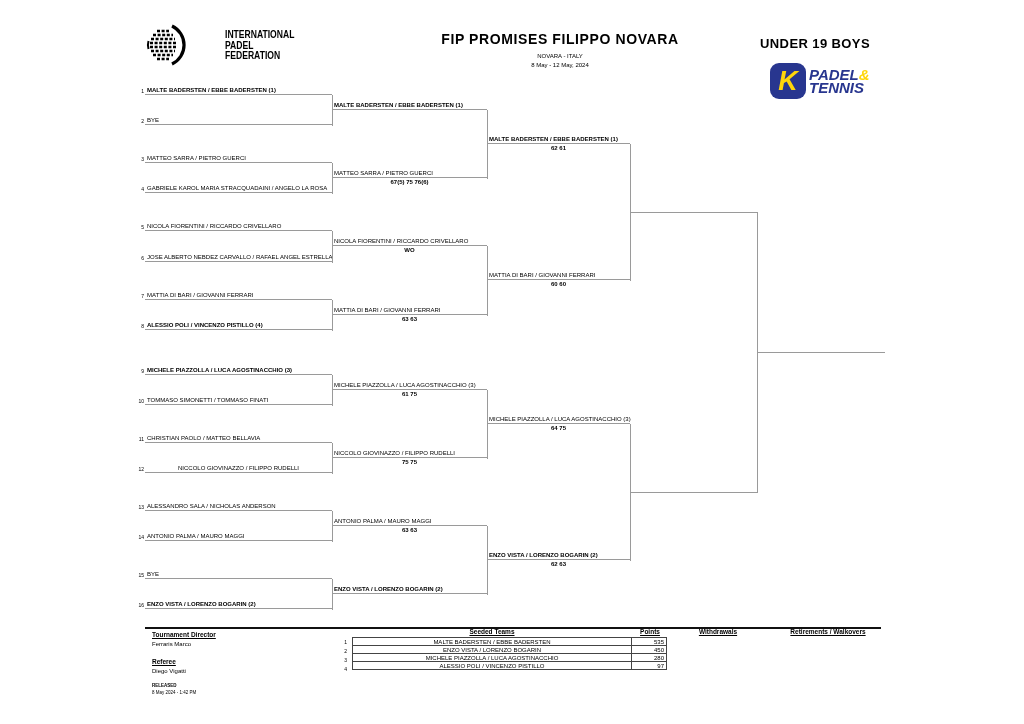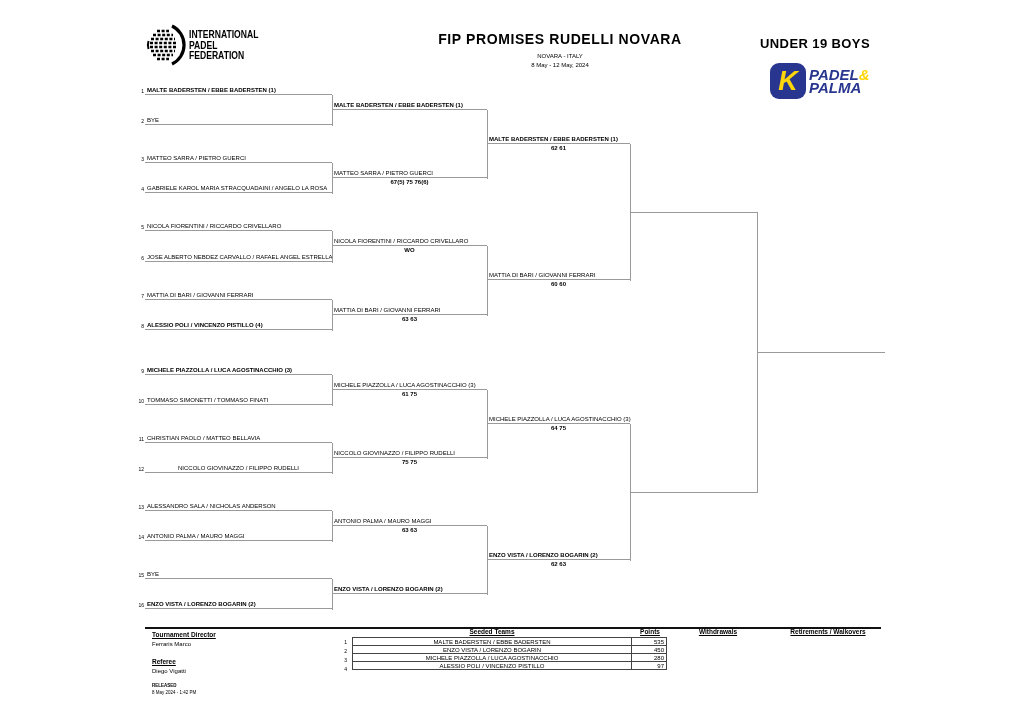--- a/index.html
+++ b/index.html
@@ -1,21 +1,21 @@
 <!DOCTYPE html>
 <html><head>
 <meta charset="utf-8">
 <style>
   * { margin:0; padding:0; box-sizing:border-box; }
   html,body { width:1024px; height:724px; background:#ffffff; overflow:hidden;
     font-family:"Liberation Sans", sans-serif; color:#000; }
   #page { position:relative; width:1024px; height:724px; background:#fff; }
 
   
-  .ipf-logo { position:absolute; left:145px; top:22px; width:110px; height:46px; display:flex; align-items:center; }
+  .ipf-logo { position:absolute; left:145px; top:22px; width:110px; height:46px; display:flex; align-items:center;gap:36px; }
   .ipf-glyph { width:44px; height:46px; flex:0 0 auto; }
   .ipf-text { font-weight:bold; font-size:11px; line-height:10.5px; transform:scaleX(0.78); transform-origin:left center; letter-spacing:0; }
   .event-title { position:absolute; left:380px; top:31px; width:360px; text-align:center;
     font-size:14px; font-weight:bold; letter-spacing:0.6px; }
   .event-sub { position:absolute; left:380px; top:53px; width:360px; text-align:center; font-size:6px; }
   .event-dates { position:absolute; left:380px; top:62px; width:360px; text-align:center; font-size:6px; }
   .category { position:absolute; left:730px; top:36px; width:170px; text-align:center;
     font-size:13px; font-weight:bold; letter-spacing:0.4px; }
 
   .sponsor { position:absolute; left:770px; top:63px; display:flex; align-items:center; }
@@ -69,32 +69,32 @@
       <path d="M 27 4 A 21 21 0 0 1 27 42" fill="none" stroke="#000" stroke-width="3.2"></path>
       <path d="M 3.5 19 A 14 14 0 0 0 3.5 27" fill="none" stroke="#000" stroke-width="2"></path>
     </svg>
     <div class="ipf-text">
       <div>INTERNATIONAL</div>
       <div>PADEL</div>
       <div>FEDERATION</div>
     </div>
   </div>
 
-  <div class="event-title">FIP PROMISES RUDELLI NOVARA</div>
+  <div class="event-title">FIP PROMISES FILIPPO NOVARA</div>
   <div class="event-sub">NOVARA - ITALY</div>
   <div class="event-dates">8 May - 12 May, 2024</div>
   <div class="category">UNDER 19 BOYS</div>
 
   <div class="sponsor">
     <div class="sponsor-box">
       <span class="sponsor-k">K</span>
     </div>
     <div class="sponsor-words">
       <div><span>PADEL</span><span class="sponsor-amp">&amp;</span></div>
-      <div><span>PALMA</span></div>
+      <div><span>TENNIS</span></div>
     </div>
   </div>
 
   <div class="slot bold" style="top:85px;left:145px;width:187px">
       <span class="pos">1</span>
       <span class="name">MALTE BADERSTEN / EBBE BADERSTEN (1)</span>
     </div>
   <div class="slot" style="top:115px;left:145px;width:187px">
       <span class="pos">2</span>
       <span class="name">BYE</span>

